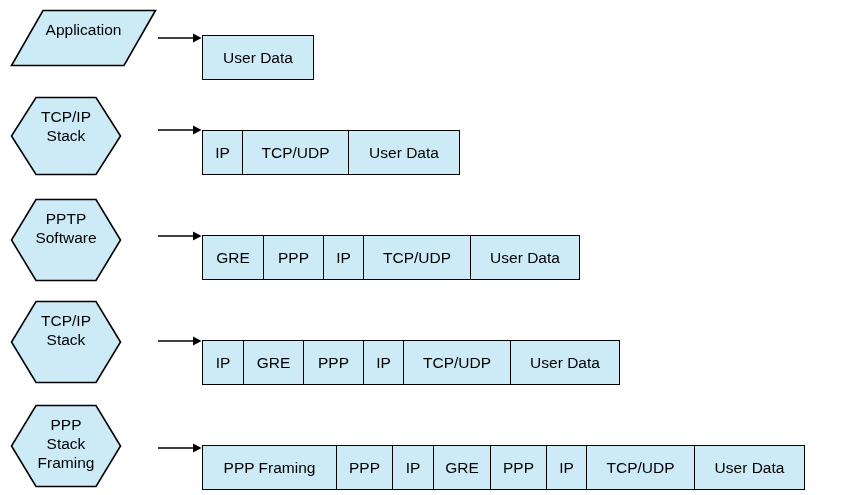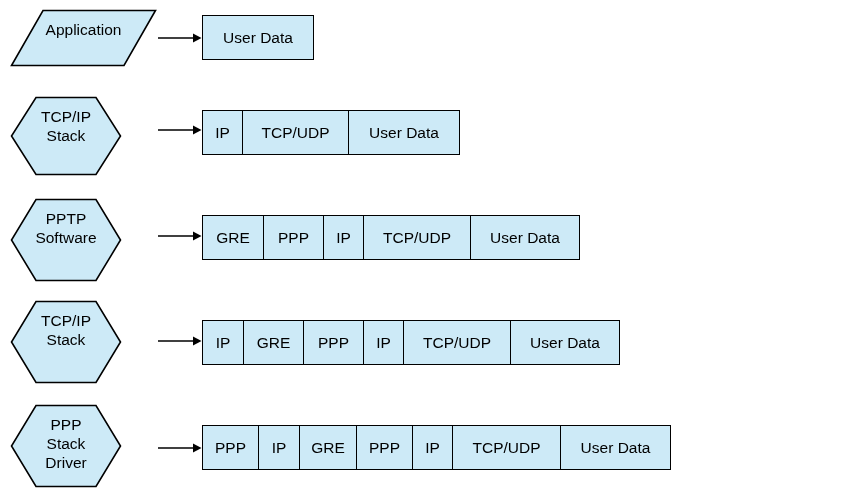--- a/index.html
+++ b/index.html
@@ -60,20 +60,21 @@
   }
 
   
   .packet {
     position: absolute;
     display: flex;
     border: 1.6px solid #000000;
     background: #8b5cf6;
     box-sizing: border-box;
     height: 45px;
+    margin-top: 20px;
   }
   .field {
     display: flex;
     align-items: center;
     justify-content: center;
     box-sizing: border-box;
     border-right: 1.6px solid #000000;
     font-size: 15.5px;
     color: #000000;
     background: #cdeaf7;
@@ -156,27 +157,28 @@
         <div class="field" style="width: 40px;">IP</div>
         <div class="field" style="width: 107px;">TCP/UDP</div>
         <div class="field" style="width: 108px;">User Data</div>
       </div>
     </div>
     <div class="row" style="top: 0px;">
       <div class="shape-wrap" style="top: 404px; width: 112px; height: 84px;">
         <svg width="112" height="84" class="shape-svg">
           <polygon points="26,1.5 86,1.5 110.5,42 86,82.5 26,82.5 1.5,42" fill="#cdeaf7" stroke="#000000" stroke-width="1.6" stroke-linejoin="miter"></polygon>
         </svg>
-        <div class="shape-label"><span>PPP</span><span>Stack</span><span>Driver</span></div>
+        <div class="shape-label"><span>PPP</span><span>Stack</span><span>Framing</span></div>
       </div>
       <svg width="44" height="14" class="arrow" style="left: 158px; top: 441px;">
         <line x1="0" y1="7" x2="36" y2="7" stroke="#000000" stroke-width="1.4"></line>
         <polygon points="35,2.5 43.5,7 35,11.5" fill="#000000"></polygon>
       </svg>
       <div class="packet" style="left: 202px; top: 425px;">
+        <div class="field" style="width: 134px;">PPP Framing</div>
         <div class="field" style="width: 56px;">PPP</div>
         <div class="field" style="width: 41px;">IP</div>
         <div class="field" style="width: 57px;">GRE</div>
         <div class="field" style="width: 56px;">PPP</div>
         <div class="field" style="width: 40px;">IP</div>
         <div class="field" style="width: 108px;">TCP/UDP</div>
         <div class="field" style="width: 109px;">User Data</div>
       </div>
     </div>
   </div>

